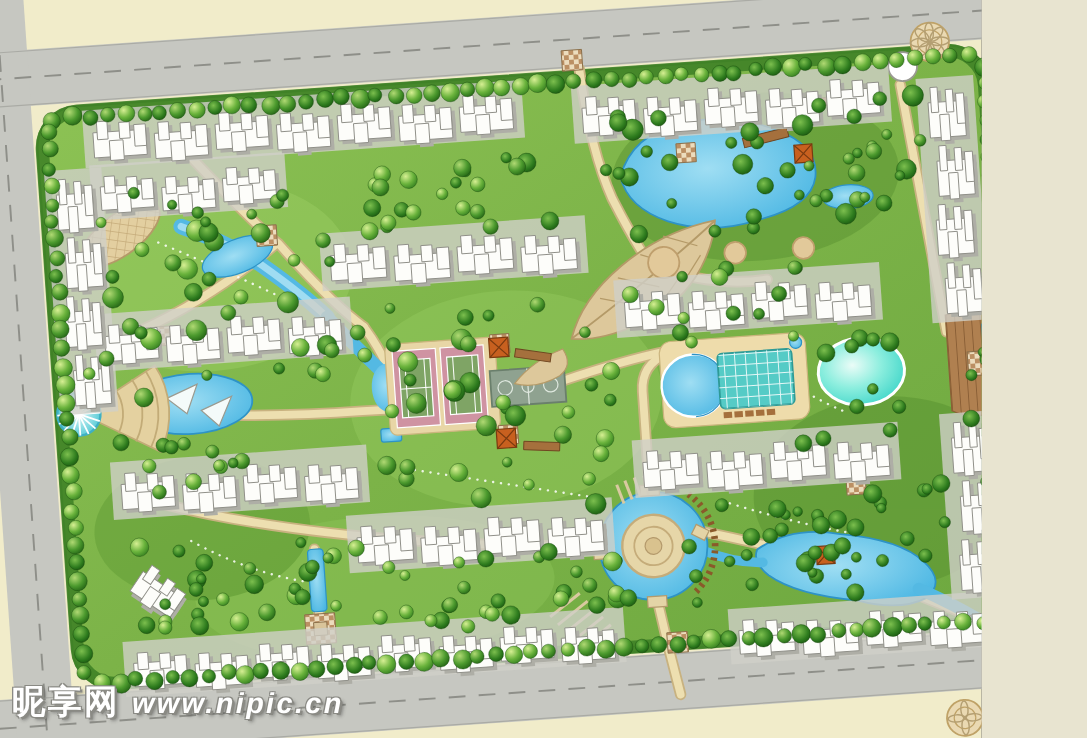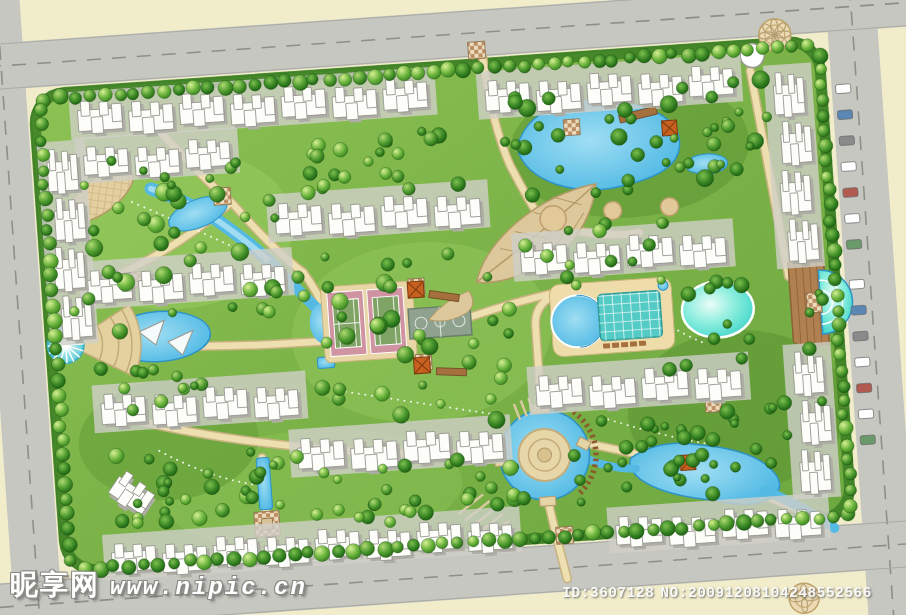--- a/index.html
+++ b/index.html
@@ -1,17 +1,17 @@
 <!DOCTYPE html>
 <html><head>
 <meta charset="utf-8">
 <style>
   html,body{margin:0;padding:0;background:#e8e4d0;}
-  .canvas{position:relative;width:906px;height:615px;overflow:hidden;background:#0f172a;
-          font-family:Liberation Mono, monospace;}
+  .canvas{position:relative;width:818px;height:615px;overflow:hidden;background:#0f172a;
+          font-family:Liberation Sans, sans-serif;}
   .canvas svg{position:absolute;left:0;top:0;}
   .wm{position:absolute;left:10px;top:566px;color:#fff;font-weight:bold;font-style:italic;
       font-size:24px;letter-spacing:2px;white-space:nowrap;
       text-shadow:2px 2px 0 #8a8a84,-1px -1px 0 #8a8a84,1px -1px 0 #8a8a84,-1px 1px 0 #8a8a84,3px 3px 3px rgba(40,40,40,.45);}
   .wm .site{font-size:28px;font-style:normal;margin-right:10px;}
   .stamp{position:absolute;right:34px;top:585px;font-size:14.5px;font-weight:bold;
          color:rgba(255,255,255,.92);letter-spacing:.5px;white-space:nowrap;
          text-shadow:1px 1px 2px rgba(70,70,70,.75);}
   .stamp span{margin-left:6px;}
 </style>
@@ -1463,16 +1463,13 @@
           <rect x="850" y="412" width="15" height="9" rx="2" fill="#b05a50" stroke="#666" stroke-width="0.7"></rect>
           <rect x="850" y="438" width="15" height="9" rx="2" fill="#ffffff" stroke="#666" stroke-width="0.7"></rect>
           <rect x="850" y="464" width="15" height="9" rx="2" fill="#6a9a6a" stroke="#666" stroke-width="0.7"></rect>
         </g>
   </g>
 </svg>
 
 <div class="wm">
   <span class="site">昵享网</span><span>www.nipic.cn</span>
 </div>
-<div class="stamp">
-  <span>ID:3607128</span><span>NO:20091208104248552566</span>
 </div>
-</div>
 
 </body></html>

